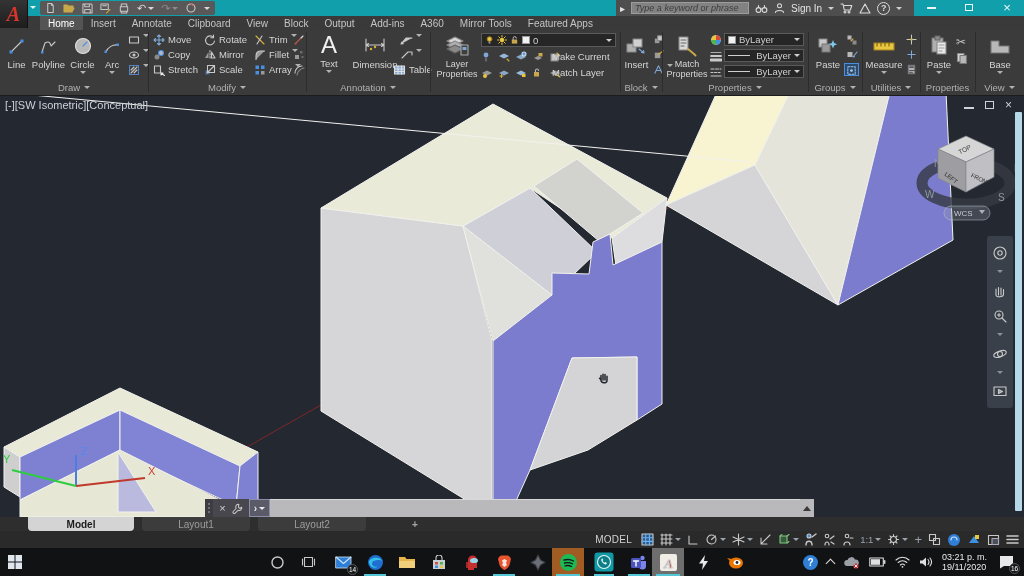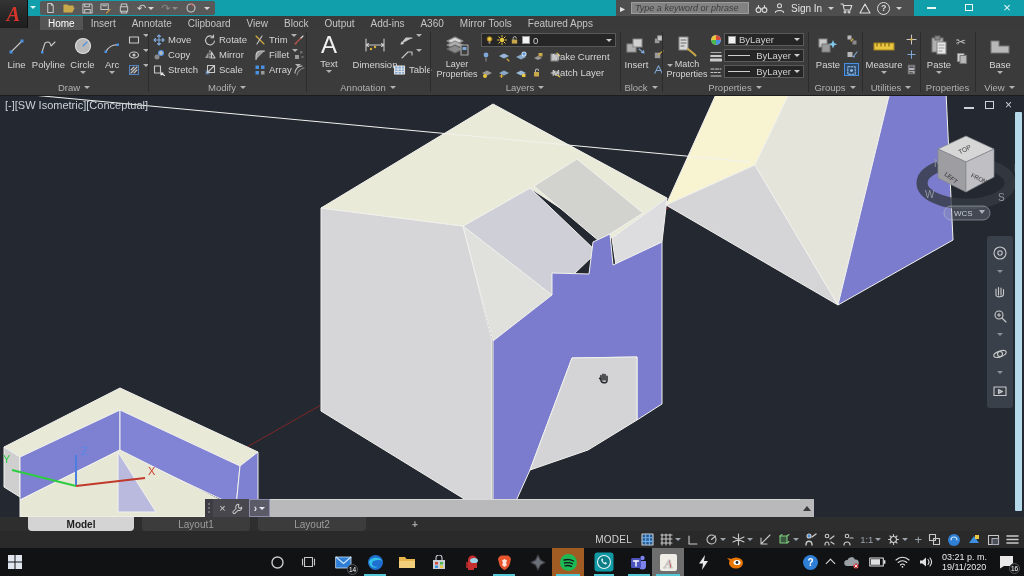--- a/index.html
+++ b/index.html
@@ -468,24 +468,20 @@
           <path d="M3.5,5 V3.5 a1.5,1.5 0 0 1 3,0" stroke="#b8b8b8"></path>
         </svg>
       <svg class="i" width="12" height="12" viewBox="0 0 12 12">
           <path d="M1,6 l5,-2.5 5,2.5 -5,2.5 z" fill="#9a9a9a" stroke="none"></path>
           <path d="M8,8 l3,2" stroke="#e8c63f"></path>
         </svg>
     </div>
     <div class="rrow" style="left:552px;top:37px">
         <span>Match Layer</span>
       </div>
-    <div class="plabel" style="left:430px;width:190px">
-        <span>Layers</span>
-        <span class="tridown"></span>
-      </div>
     <div class="psep" style="left:620px"></div>
 
     <div class="rtool" style="left:621px;top:3px;width:31px">
       <span class="ic">
           <svg class="i" width="22" height="20" viewBox="0 0 22 20">
             <rect x="1" y="8" width="9" height="8" fill="#b0b0b0" stroke="#888"></rect>
             <rect x="7" y="3" width="9" height="8" fill="#d0d0d0" stroke="#888"></rect>
             <path d="M13,13 l5,4 M18,17 l-.5,-2.5 M18,17 l-2.5,-.5" stroke="#7fa8d8"></path>
           </svg>
         </span>

